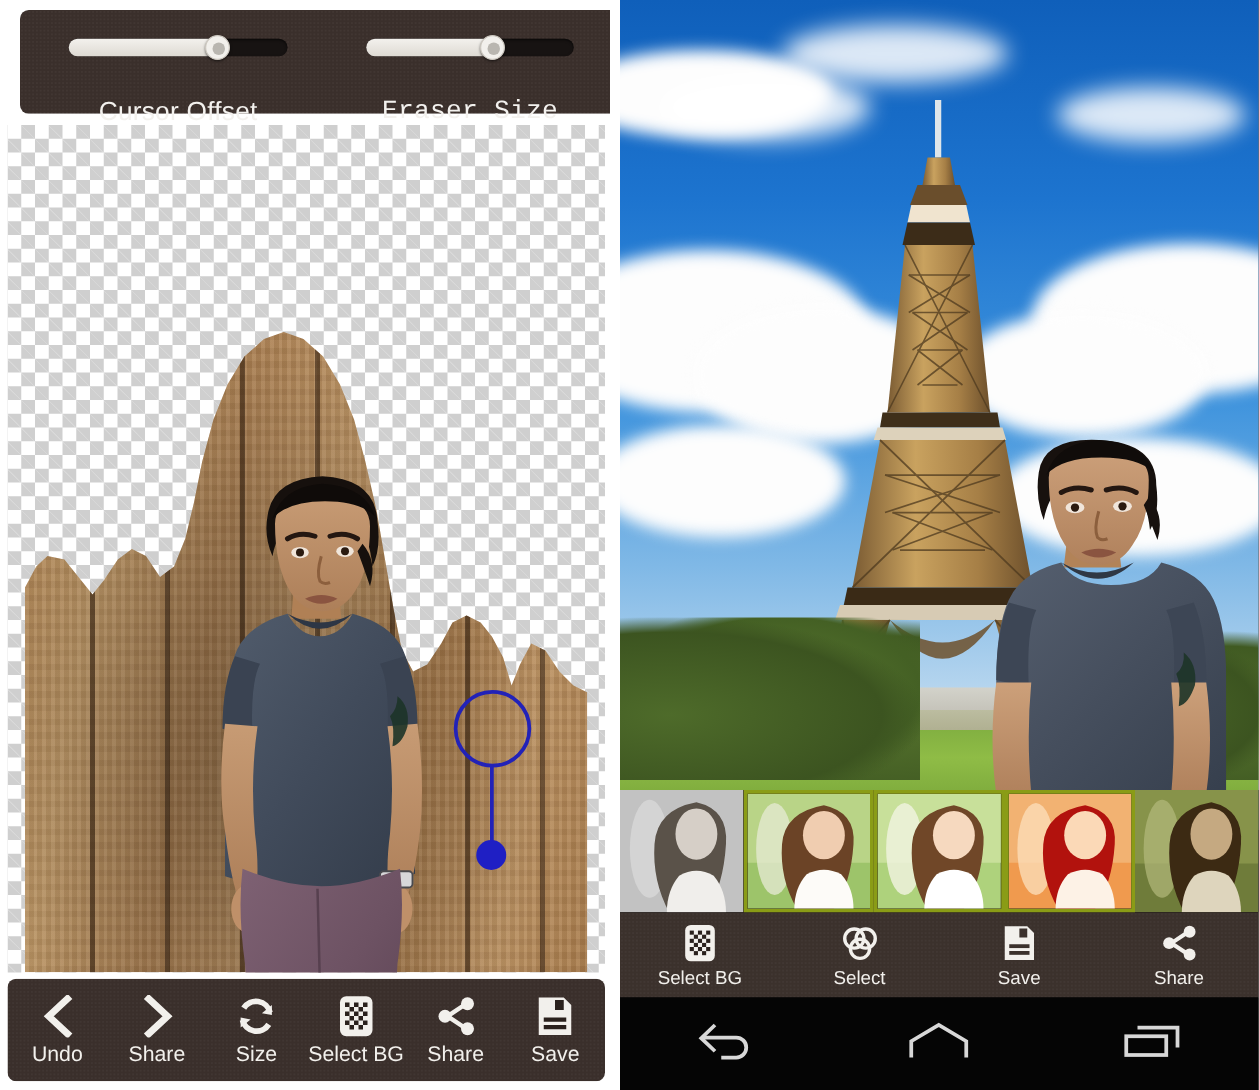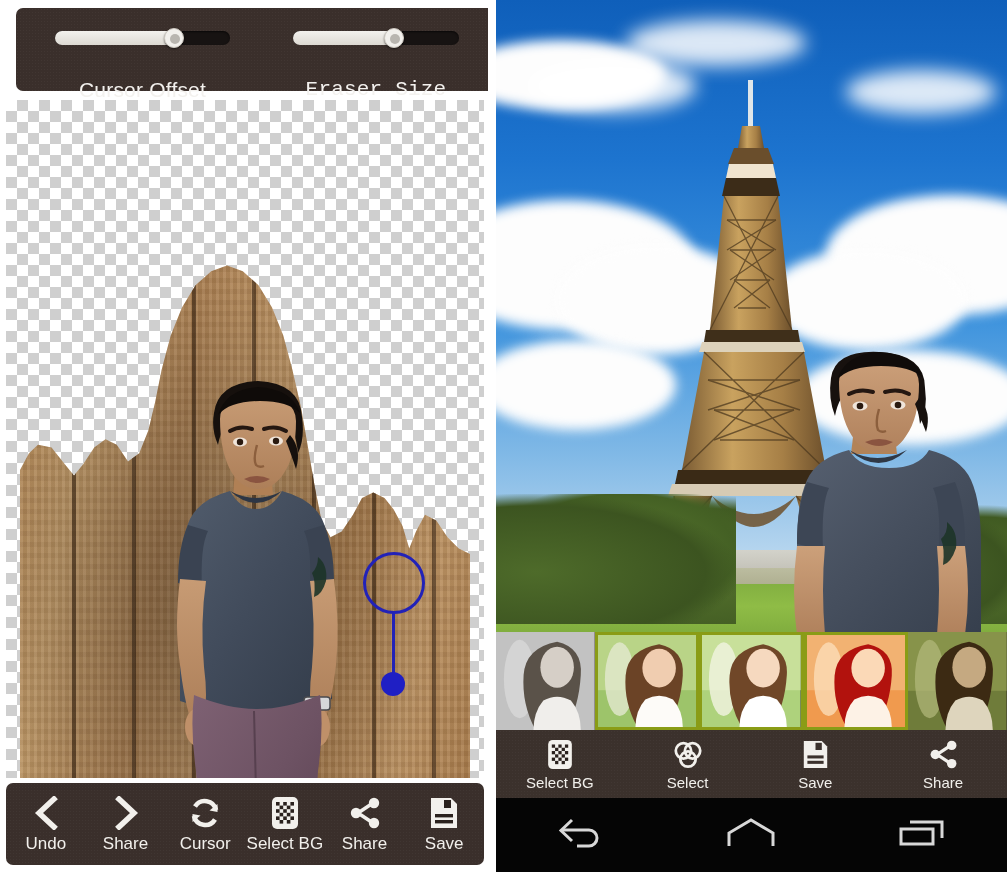--- a/index.html
+++ b/index.html
@@ -248,21 +248,21 @@
 
       <div class="tool-btn">
         <span class="tool-ico">
           <svg width="34" height="34" viewBox="0 0 34 34">
             <path d="M28 14 a11.5 11.5 0 0 0 -21 -3.5" fill="none" stroke="#f2f0ec" stroke-width="4.6"></path>
             <path d="M6 20 a11.5 11.5 0 0 0 21 3.5" fill="none" stroke="#f2f0ec" stroke-width="4.6"></path>
             <path d="M29.5 8 L29.5 16 L21.5 14.5 Z" fill="#f2f0ec"></path>
             <path d="M4.5 26 L4.5 18 L12.5 19.5 Z" fill="#f2f0ec"></path>
           </svg>
         </span>
-        <span class="tool-lab">Cursor</span>
+        <span class="tool-lab">Size</span>
       </div>
 
       <div class="tool-btn">
         <span class="tool-ico">
           <svg width="28" height="34" viewBox="0 0 28 34">
             <rect x="1" y="1" width="26" height="32" rx="5" fill="#f2f0ec"></rect>
             <g fill="#2a211d">
               <rect x="5" y="6" width="3.6" height="3.6"></rect>
                 <rect x="12.2" y="6" width="3.6" height="3.6"></rect>
                 <rect x="19.4" y="6" width="3.6" height="3.6"></rect>

